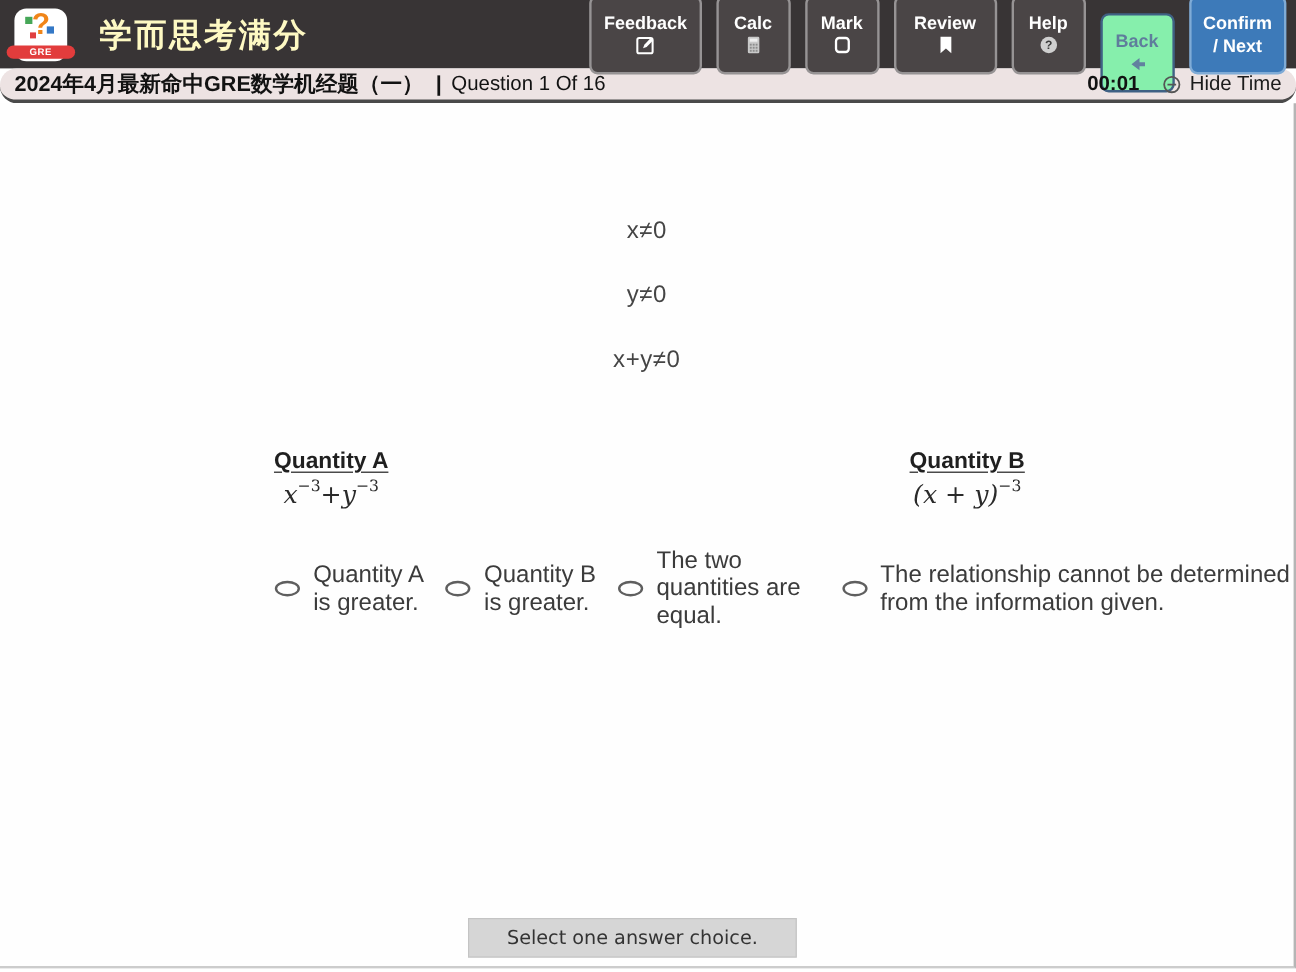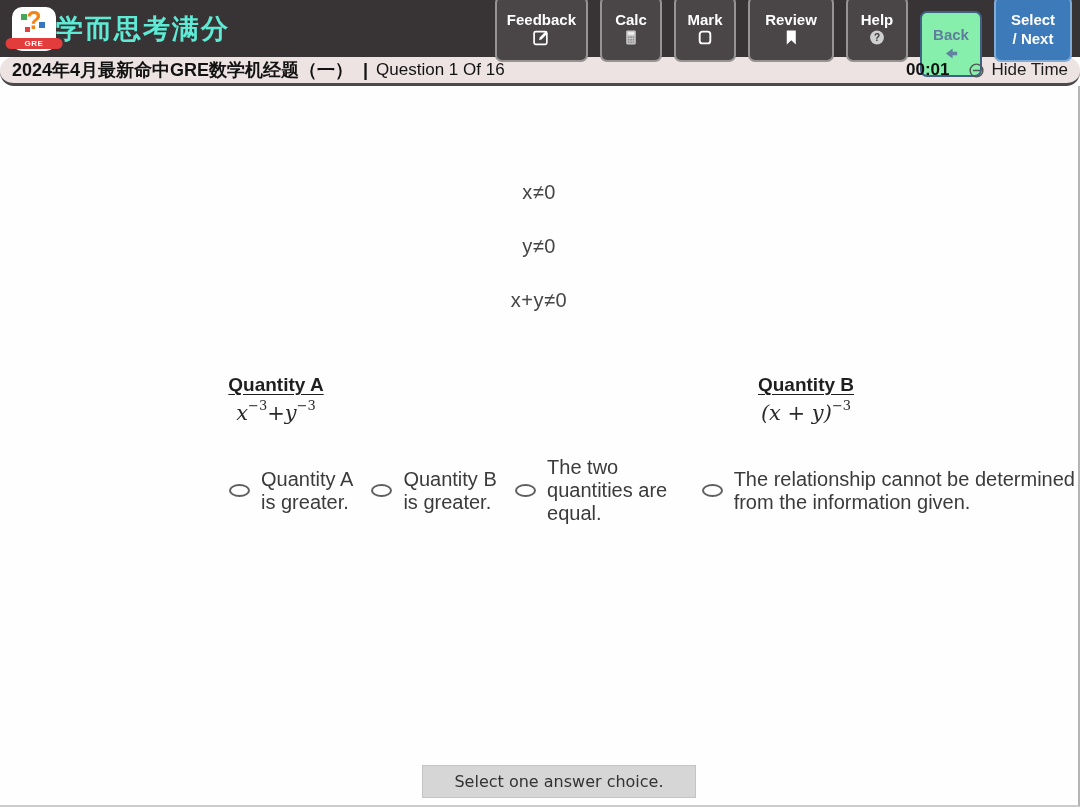--- a/index.html
+++ b/index.html
@@ -8,21 +8,21 @@
 
   
   .topbar { height:57px; background:#383435; display:flex; align-items:center; padding:0 8px 0 12px; }
   .logo { width:44px; height:44px; background:#ffffff; border-radius:10px; position:relative; flex:0 0 auto; }
   .logo .qmark { position:absolute; top:-1px; left:0; width:100%; text-align:center; font-size:25px; font-weight:900; color:#f08519; }
   .logo .blk { position:absolute; width:6px; height:6px; }
   .logo .blk.g { background:#46a758; top:7px; left:9px; }
   .logo .blk.b { background:#3478c6; top:15px; left:27px; }
   .logo .blk.r { background:#e04040; top:20px; left:13px; width:5px; height:5px; }
   .logo .gre { position:absolute; bottom:2px; left:50%; transform:translateX(-50%); background:#e23c3c; color:#fff; font-size:8px; font-weight:bold; padding:1px 19px; border-radius:6px; letter-spacing:.5px; }
-  .brand { color:#5eead4; font-size:27px; font-weight:bold; margin-left:0; letter-spacing:2px; white-space:nowrap; }
+  .brand { color:#fef9c3; font-size:27px; font-weight:bold; margin-left:27px; letter-spacing:2px; white-space:nowrap; }
 
   .toolbar { margin-left:auto; display:flex; align-items:center; gap:12px; }
   .tbtn { height:66px; min-width:62px; padding:4px 10px 3px; background:#4a4546; border:2px solid #969394; border-radius:7px; color:#ffffff; display:flex; flex-direction:column; align-items:center; justify-content:center; gap:1px; cursor:pointer; }
   .tbtn .lbl { font-size:15px; font-weight:bold; line-height:1.1; white-space:nowrap; }
   .tbtn svg { display:block; }
   .tbtn.quit { background:#6e5a71; border-color:#a795a9; min-width:112px; }
   .tbtn.wide { min-width:86px; }
   .tbtn.back { background:#86efac; border-color:#3f6184; color:#5f7d9c;margin-top:31px; }
   .tbtn.confirm { background:#3d7ab9; border-color:#7fabd6; min-width:78px; }
   .tbtn.confirm .lbl { line-height:1.15; }
@@ -47,21 +47,21 @@
   .quantity.qb { left:726px; }
   .quantity .qlabel { font-size:19px; font-weight:bold; text-decoration:underline; text-underline-offset:3px; }
   .quantity .math { margin-top:4px; font-family:"DejaVu Serif", serif; font-size:21px; color:#2a2a2a; }
   .quantity .math i { font-style:italic; }
   .quantity .math sup { font-size:13px; font-style:normal; position:relative; top:-2px; }
 
   .choices { position:absolute; top:370px; left:229px; display:flex; flex-direction:row; gap:10px; }
   .choice { display:flex; align-items:center; gap:11px; font-size:20px; color:#3b3b3b; cursor:pointer; }
   .oval { width:21px; height:13px; border:2px solid #5f5f5f; border-radius:50%; flex:0 0 auto; background:#fff; }
 
-  .hint { position:absolute; left:422px; top:679px; width:274px; height:33px; background:#d6d6d6; border:1px solid #c4c4c4; display:flex; align-items:center; justify-content:center; font-family:"DejaVu Sans", sans-serif; font-size:16px; color:#333333; }
+  .hint { position:absolute; left:390px; top:679px; width:274px; height:33px; background:#d6d6d6; border:1px solid #c4c4c4; display:flex; align-items:center; justify-content:center; font-family:"DejaVu Sans", sans-serif; font-size:16px; color:#333333; }
 </style>
 </head>
 <body>
 
 <div class="topbar">
   <div class="logo">
     <span class="blk g"></span>
     <span class="blk b"></span>
     <span class="blk r"></span>
     <span class="qmark">?</span>
@@ -122,21 +122,21 @@
     </div>
 
     <div class="tbtn back">
       <span class="lbl">Back</span>
       <svg width="18" height="17" viewBox="0 0 16 16">
         <path d="M9.5 3.2 L3.2 8 L9.5 12.8 V9.6 H13.8 V6.4 H9.5 Z" fill="#62809f"></path>
       </svg>
     </div>
 
     <div class="tbtn confirm">
-      <span class="lbl">Select</span>
+      <span class="lbl">Confirm</span>
       <span class="lbl">/ Next</span>
     </div>
 
   </div>
 </div>
 
 <div class="subbar">
   <span class="title">2024年4月最新命中GRE数学机经题（一）</span>
   <span class="sep">|</span>
   <span class="counter">Question 1 Of 16</span>

